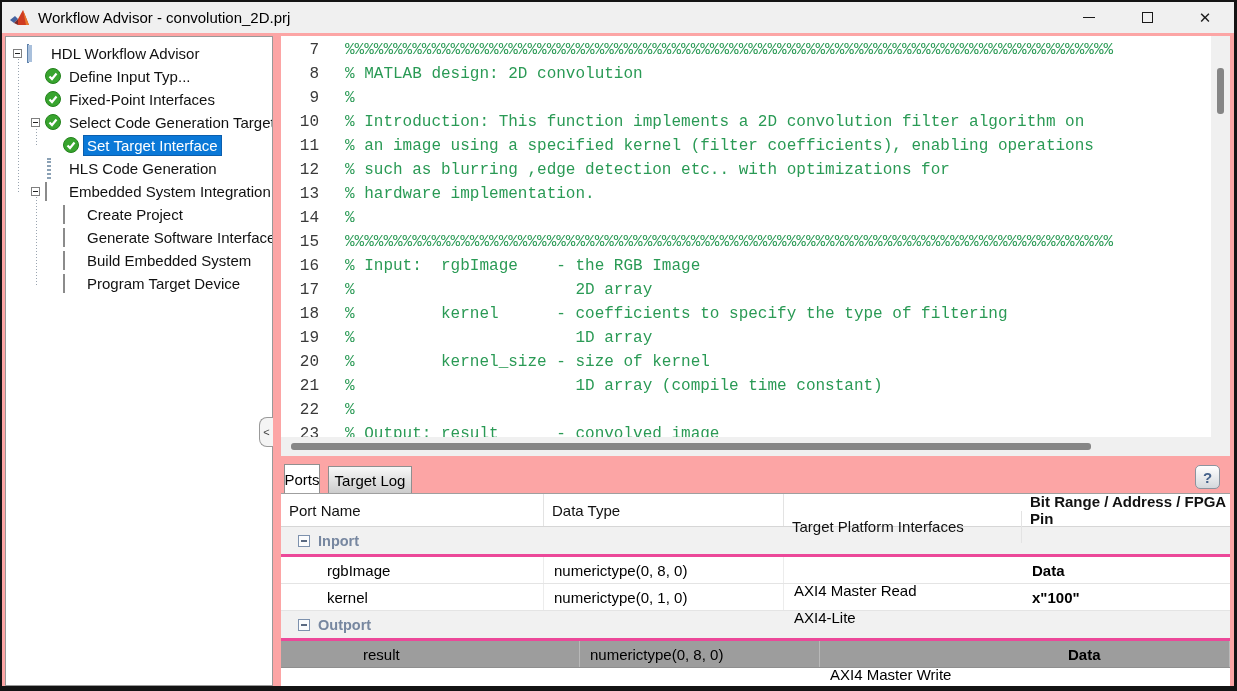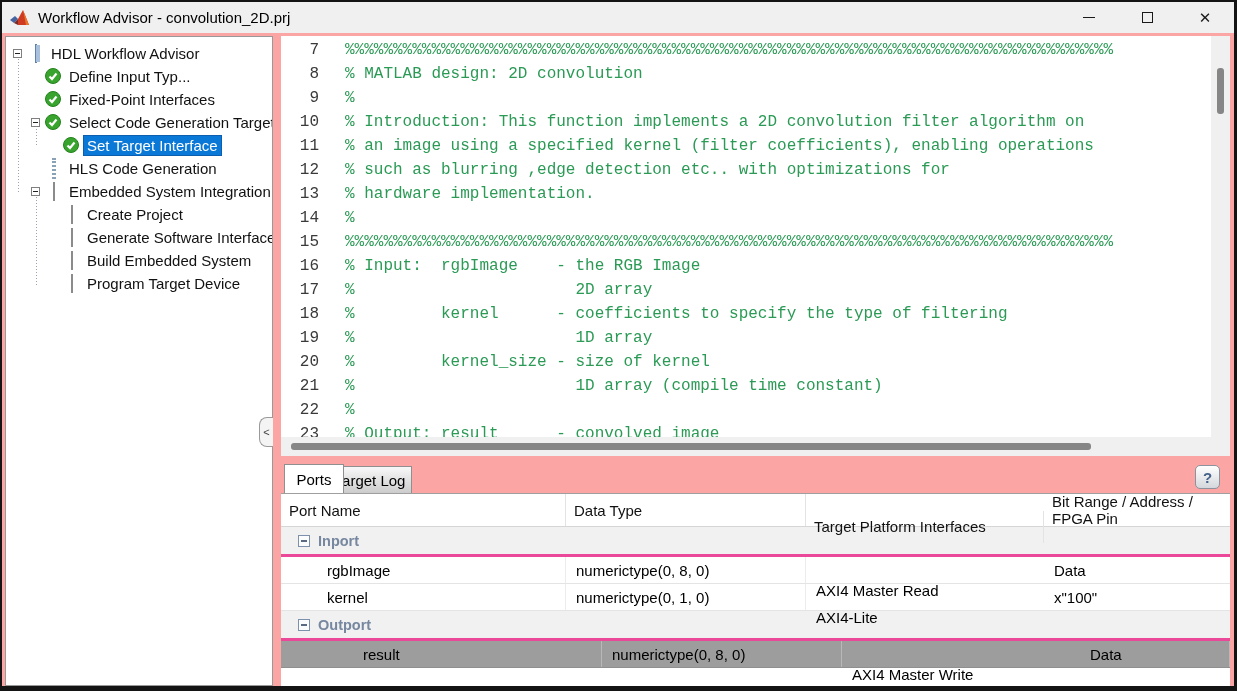--- a/index.html
+++ b/index.html
@@ -11,21 +11,21 @@
   
   .titlebar{ position:absolute; left:0; top:0; right:0; height:31px; background:#f0f0f0; display:flex; align-items:center; }
   .titlebar .logo{ width:20px; height:18px; margin:0 8px 0 8px; }
   .title-text{ font-size:15px; color:#000; }
   .win-controls{ position:absolute; right:0; top:0; height:31px; display:flex; }
   .win-btn{ width:58px; height:31px; display:flex; align-items:center; justify-content:center; cursor:default; }
   .glyph-min{ width:12px; height:0; border-top:1.4px solid #1a1a1a; }
   .glyph-max{ width:11px; height:11px; border:1.4px solid #1a1a1a; }
   .glyph-close{ font-size:15px; color:#1a1a1a; line-height:1; }
   
-  .tree-panel{ position:absolute; left:3px; top:34px; width:268px; bottom:0; background:#fff; border:1px solid #999; padding-top:5px; overflow:hidden;text-align:center;}
+  .tree-panel{ position:absolute; left:3px; top:34px; width:268px; bottom:0; background:#fff; border:1px solid #999; padding-top:5px; overflow:hidden;}
   .tree-row{ height:23px; display:flex; align-items:center; font-size:15px; color:#111; white-space:nowrap; position:relative;}
   .tree-row .expander{ width:9px; height:9px; border:1px solid #7f7f7f; background:#fff; position:relative; margin-right:5px; flex:none; }
   .tree-row .expander::after{ content:""; position:absolute; left:1px; right:1px; top:3px; border-top:1px solid #222; }
   .tree-row .exp-spacer{ width:14px; flex:none; }
   .lvl0{ padding-left:7px; } .lvl1{ padding-left:25px; } .lvl2{ padding-left:43px; }
   .ticon{ width:17px; height:17px; flex:none; margin-right:4px; position:relative; }
   .icon-check{ width:16px; height:16px; border-radius:50%; background:#38a42e; border:1px solid #23821c; display:flex; align-items:center; justify-content:center; }
   .icon-notrun{ width:14px; height:12px; margin-top:2px; background:linear-gradient(#cbcbcb,#a8a8a8); border:1px solid #8b8b8b; box-shadow:inset 0 0 0 1px #dedede; }
   .icon-pending{ width:12px; height:12px; margin:2px; border:2px dotted #8ba1b5; }
   .icon-doc{ width:16px; height:13px; margin-top:2px; background:#fff; border:1px solid #5f82ab; position:relative; }
@@ -47,30 +47,30 @@
   .cline .ctext{ margin-left:26px; color:#2a9a55; white-space:pre; }
   .vscroll{ position:absolute; left:1209px; top:34px; width:19px; height:401px; background:#f0f0f0; }
   .vscroll .thumb{ position:absolute; left:6px; top:32px; width:7px; height:46px; background:#868686; border-radius:3px; }
   .hscroll{ position:absolute; left:279px; top:435px; width:949px; height:19px; background:#f0f0f0; }
   .hscroll .thumb{ position:absolute; left:10px; top:6px; width:800px; height:7px; background:#868686; border-radius:3px; }
   
   .bottom-panel{ position:absolute; left:279px; top:454px; width:949px; bottom:0; }
   .tabbar{ position:relative; height:37px; }
   .tab{ position:absolute; bottom:0; font-size:15px; color:#000; display:flex; align-items:center; justify-content:center;
      border:1px solid #8f8f8f; border-bottom:none; cursor:default; }
-  .tab.active{ left:3px; width:60px; height:29px; background:#fff; z-index:3; }
+  .tab.active{ left:3px; width:36px; height:29px; background:#fff; z-index:3; }
   .tab.inactive{ left:47px; width:84px; height:27px; background:linear-gradient(#f8f8f8,#cccccc); }
   .help-btn{ position:absolute; right:10px; top:9px; width:25px; height:24px; border:1px solid #8b949e; border-radius:5px;
      background:linear-gradient(#ffffff,#d4d8dc); display:flex; align-items:center; justify-content:center;
      font-size:15px; font-weight:bold; color:#44618a; }
   .ports-table{ position:absolute; left:0; right:0; top:37px; bottom:0; background:#fff; border-top:1px solid #9f9f9f; }
   .thead{ display:flex; height:33px; border-bottom:1px solid #d6d6d6; align-items:center; font-size:15px; color:#111; background:#fff; }
   .th{ padding-left:8px; border-right:1px solid #e3e3e3; height:100%; display:flex; align-items:center; }
-  .th:last-child, .td:last-child{ border-right:none; }
-  .c1{ width:285px; flex:none; } .c2{ width:240px; flex:none; } .c3{ width:238px; flex:none;margin-top:33px; } .c4{ flex:1; }
+  .th:last-child, .td:last-child{ border-right:none;font-weight:bold; }
+  .c1{ width:263px; flex:none; } .c2{ width:240px; flex:none; } .c3{ width:238px; flex:none;margin-top:33px; } .c4{ flex:1; }
   .group-row{ height:30px; display:flex; align-items:center; background:#f1f1f1; border-bottom:3px solid #ec4899; }
   .group-minus{ width:12px; height:12px; border:1px solid #7d91ad; background:#fbfcfd; margin:0 8px 0 17px; position:relative; flex:none; }
   .group-minus::after{ content:""; position:absolute; left:2px; right:2px; top:4px; border-top:2px solid #5a6a82; }
   .group-label{ font-size:14.5px; font-weight:bold; color:#7787a0; }
   .trow{ display:flex; height:27px; align-items:stretch; background:#fff; border-bottom:1px solid #e4e4e4; font-size:15px; color:#000; }
   .td{ display:flex; align-items:center; border-right:1px solid #ececec; }
   .td.portname{ padding-left:46px; }
   .td.val{ padding-left:10px; }
   .trow.selected{ background:#9d9d9d; border-bottom:1px solid #8f8f8f;padding-left:36px; }
   .trow.selected .td{ border-right:1px solid #b8b8b8; }

